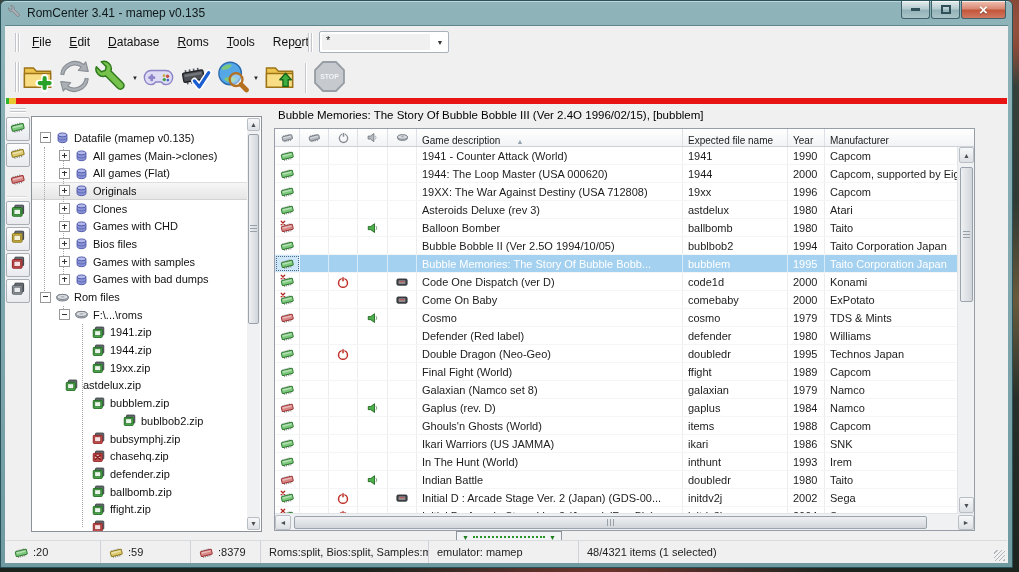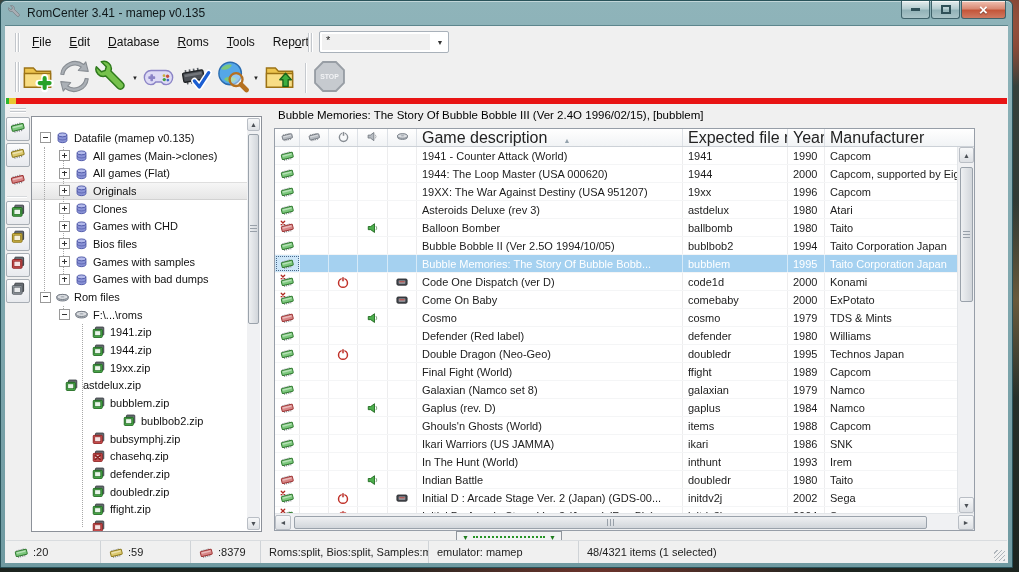--- a/index.html
+++ b/index.html
@@ -63,21 +63,21 @@
   .titem .tlabel{overflow:hidden}
   .exp{width:9px;height:9px;border:1px solid #9a9a9a;background:#fff;position:relative;margin-right:4px;flex:none}
   .exp::before{content:"";position:absolute;left:2px;right:2px;top:3.5px;height:1px;background:#333}
   .exp.plus::after{content:"";position:absolute;top:2px;bottom:2px;left:3.5px;width:1px;background:#333}
   .guide{position:absolute;width:0;border-left:1px dotted #a8a8a8}
 
   .game-title{position:absolute;left:277px;top:108px;font-size:11.5px;color:#000;white-space:nowrap}
 
   .tbl{position:absolute;left:273px;top:127px;width:701px;height:403px;background:#fff;border:1px solid #979ea8;box-sizing:border-box}
   .thead{position:absolute;left:0;top:0;right:0;height:18px;display:flex;background:linear-gradient(#ffffff,#f1f3f5);border-bottom:1px solid #ccd1d7;box-sizing:border-box}
-  .th{box-sizing:border-box;border-right:1px solid #dde1e6;display:flex;align-items:center;font-size:16px;color:#222;flex:none;overflow:hidden;white-space:nowrap}
+  .th{box-sizing:border-box;border-right:1px solid #dde1e6;display:flex;align-items:flex-end;font-size:10px;color:#222;flex:none;overflow:hidden;white-space:nowrap}
   .th.i{justify-content:center}
   .th.t{padding-left:5px}
   .th.last{flex:1;border-right:none}
   .sort-arrow::before{content:"▲";font-size:7px;color:#93a1ac;margin-left:16px;font-style:normal}
   .tbody{position:absolute;left:0;top:18px;right:17px;bottom:17px;overflow:hidden}
   .trow{display:flex;height:18px;box-sizing:border-box;border-bottom:1px solid #f4f5f6;cursor:default}
   .tc{box-sizing:border-box;display:flex;align-items:center;border-right:1px solid #ededee;font-size:11px;color:#1c1c1c;overflow:hidden;white-space:nowrap;flex:none}
   .tc.i{justify-content:center}
   .tc.t{padding-left:5px}
   .tc.last{flex:1;border-right:none}
@@ -502,21 +502,21 @@
           <span class="tlabel">defender.zip</span>
         </div>
         <div class="titem" style="padding-left:59px">
           <span class="ticon">
             <svg width="15" height="15" viewBox="0 0 16 16">
               <rect x="4.8" y="2.2" width="8.8" height="8.6" rx="0.8" fill="#686d73" stroke="#3e4247"></rect>
               <rect x="2.4" y="4.6" width="9.6" height="8.6" rx="0.8" fill="#4fae4f" stroke="#1d661d"></rect>
               <rect x="4" y="6.2" width="6.4" height="5.2" fill="#eaf6ea" stroke="#1d661d" stroke-width="0.7"></rect>
             </svg>
           </span>
-          <span class="tlabel">doubledr.zip</span>
+          <span class="tlabel">ballbomb.zip</span>
         </div>
         <div class="titem" style="padding-left:59px">
           <span class="ticon">
             <svg width="15" height="15" viewBox="0 0 16 16">
               <rect x="4.8" y="2.2" width="8.8" height="8.6" rx="0.8" fill="#686d73" stroke="#3e4247"></rect>
               <rect x="2.4" y="4.6" width="9.6" height="8.6" rx="0.8" fill="#4fae4f" stroke="#1d661d"></rect>
               <rect x="4" y="6.2" width="6.4" height="5.2" fill="#eaf6ea" stroke="#1d661d" stroke-width="0.7"></rect>
             </svg>
           </span>
           <span class="tlabel">ffight.zip</span>
@@ -647,21 +647,21 @@
                 <path d="M4 4.3 V6.2 M6.3 4.3 V6.2 M8.6 4.3 V6.2 M10.9 4.3 V6.2 M4 11 V12.9 M6.3 11 V12.9 M8.6 11 V12.9 M10.9 11 V12.9" stroke="#80868c" stroke-width="1" fill="none"></path>
                 <rect x="1.8" y="5.7" width="12.2" height="5.4" rx="0.9" fill="#7cc87c" stroke="#2f7a2f"></rect>
                 <rect x="2.9" y="6.7" width="10" height="1.5" rx="0.7" fill="#ffffff" opacity="0.45"></rect>
               </g>
             </svg>
           </div>
           <div class="tc i" style="width:29px"></div>
           <div class="tc i" style="width:29px"></div>
           <div class="tc i" style="width:30px"></div>
           <div class="tc i" style="width:29px"></div>
-          <div class="tc t" style="width:266px">19XX: The War Against Destiny (USA 951207)</div>
+          <div class="tc t" style="width:266px">19XX: The War Against Destiny (USA 712808)</div>
           <div class="tc t" style="width:105px">19xx</div>
           <div class="tc t" style="width:37px">1996</div>
           <div class="tc t last">Capcom</div>
         </div>
         <div class="trow">
           <div class="tc i c1" style="width:25px">
             <svg width="15" height="15" viewBox="0 0 16 16">
               <g transform="rotate(-14 8 9)">
                 <path d="M4 4.3 V6.2 M6.3 4.3 V6.2 M8.6 4.3 V6.2 M10.9 4.3 V6.2 M4 11 V12.9 M6.3 11 V12.9 M8.6 11 V12.9 M10.9 11 V12.9" stroke="#80868c" stroke-width="1" fill="none"></path>
                 <rect x="1.8" y="5.7" width="12.2" height="5.4" rx="0.9" fill="#7cc87c" stroke="#2f7a2f"></rect>

